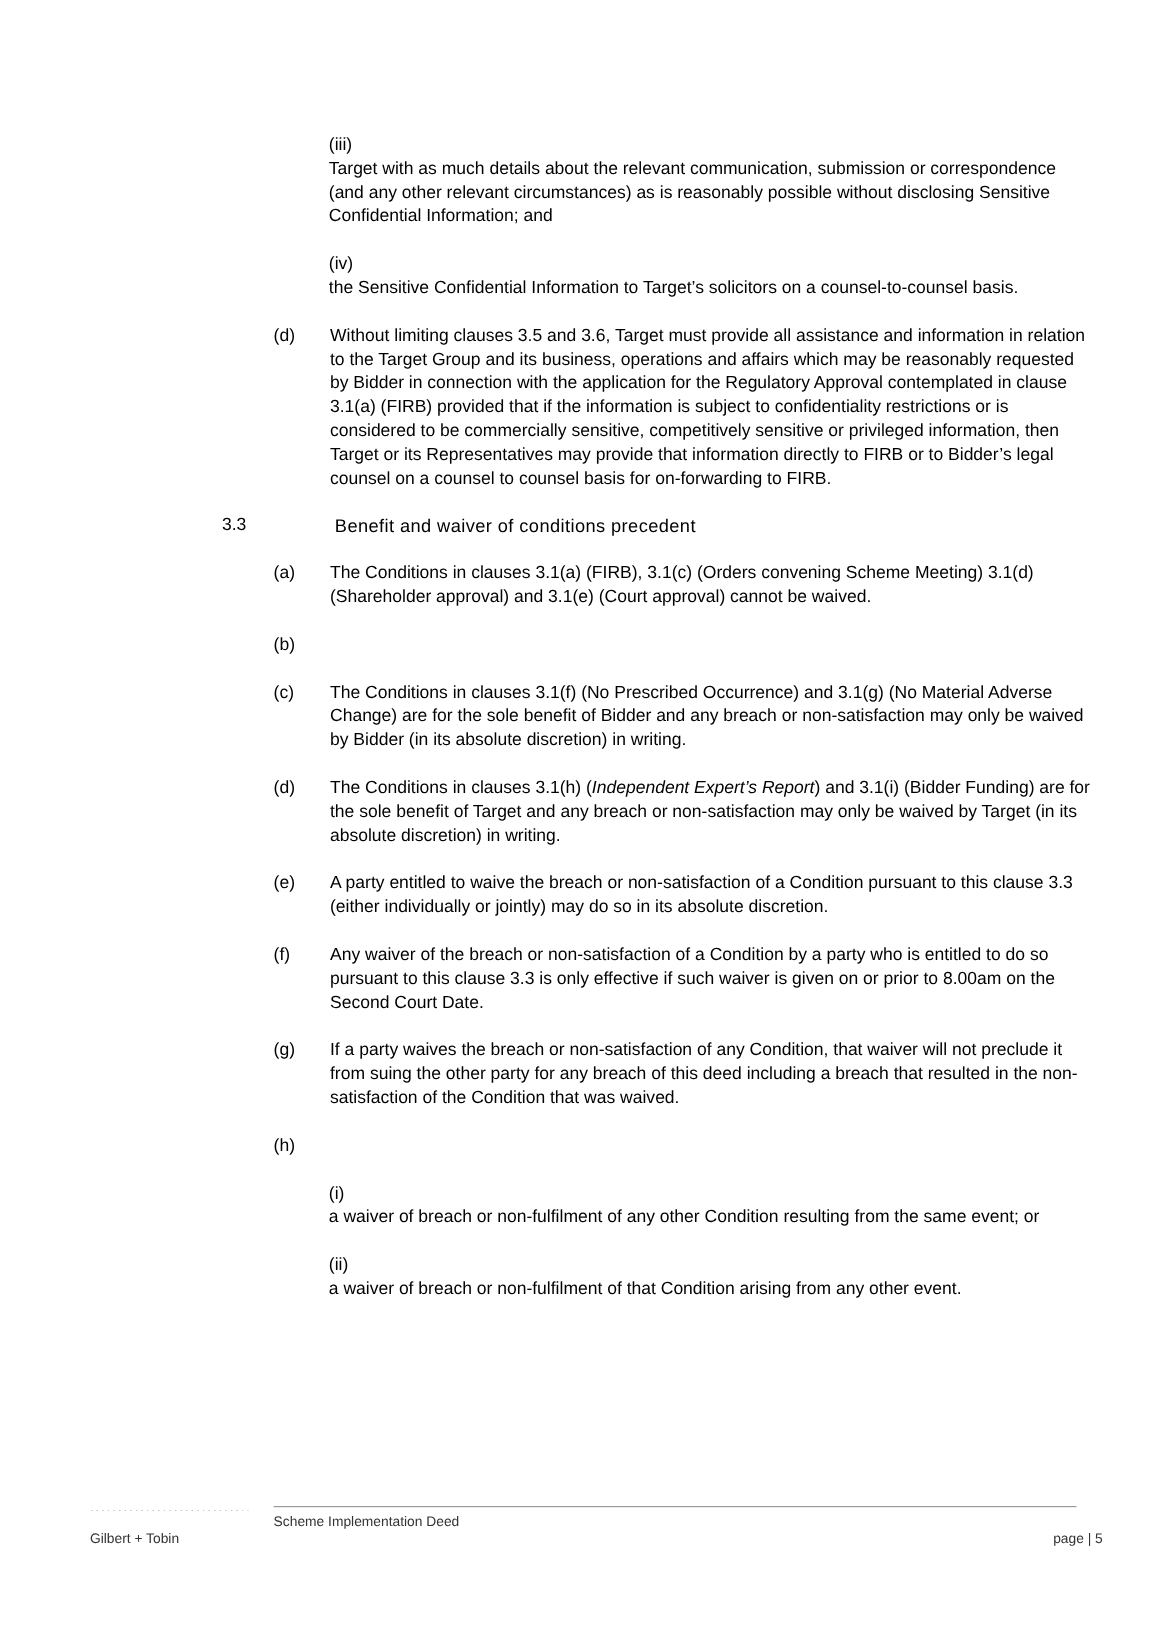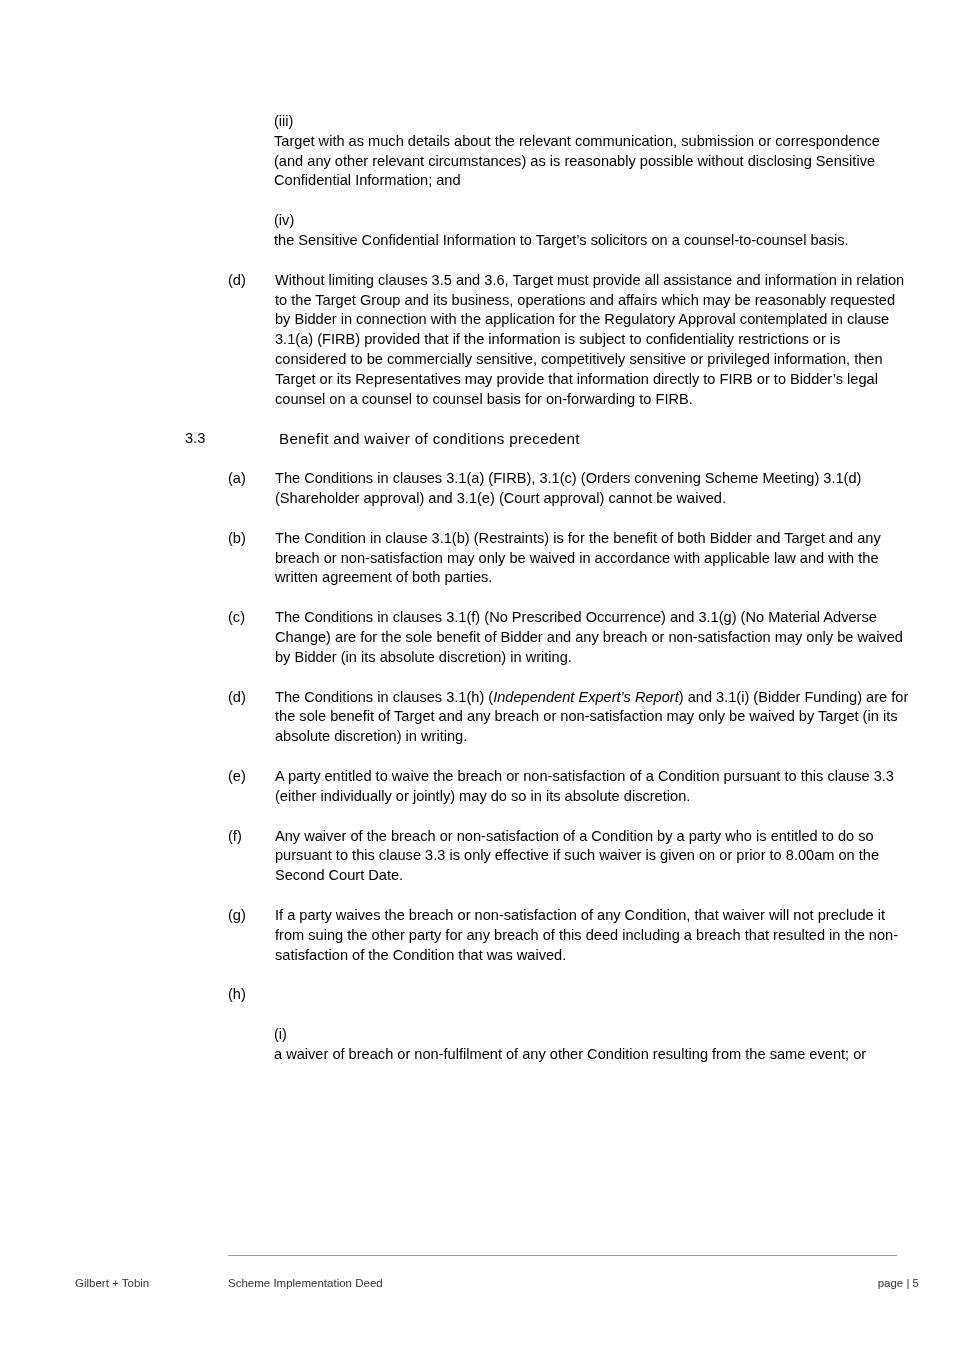--- a/index.html
+++ b/index.html
@@ -118,21 +118,21 @@
   .footer-brand {
     position: absolute;
     left: 75px;
     top: 22px;
     font-size: 11.5px;
     color: #333333;
   }
   .footer-doc {
     position: absolute;
     left: 228px;
-    top: 22px;
+    top: 8px;
     font-size: 11.5px;
     color: #333333;
   }
   .footer-page {
     position: absolute;
     right: 68px;
     top: 22px;
     font-size: 11.5px;
     color: #333333;
     text-align: right;
@@ -159,21 +159,20 @@
       <div class="row lvl-heading">
         <div class="marker">3.3</div>
         <div class="text">Benefit and waiver of conditions precedent</div>
       </div>
       <div class="row lvl-alpha">
         <div class="marker">(a)</div>
         <div class="text">The Conditions in clauses 3.1(a) (FIRB), 3.1(c) (Orders convening Scheme Meeting) 3.1(d) (Shareholder approval) and 3.1(e) (Court approval) cannot be waived.</div>
       </div>
       <div class="row lvl-alpha">
         <div class="marker">(b)</div>
-        <div class="text">The Condition in clause 3.1(b) (Restraints) is for the benefit of both Bidder and Target and any breach or non-satisfaction may only be waived in accordance with applicable law and with the written agreement of both parties.</div>
       </div>
       <div class="row lvl-alpha">
         <div class="marker">(c)</div>
         <div class="text">The Conditions in clauses 3.1(f) (No Prescribed Occurrence) and 3.1(g) (No Material Adverse Change) are for the sole benefit of Bidder and any breach or non-satisfaction may only be waived by Bidder (in its absolute discretion) in writing.</div>
       </div>
       <div class="row lvl-alpha">
         <div class="marker">(d)</div>
         <div class="text">The Conditions in clauses 3.1(h) (<em class="it">Independent Expert’s Report</em>) and 3.1(i) (Bidder Funding) are for the sole benefit of Target and any breach or non-satisfaction may only be waived by Target (in its absolute discretion) in writing.</div>
       </div>
       <div class="row lvl-alpha">
@@ -187,20 +186,24 @@
       <div class="row lvl-alpha">
         <div class="marker">(g)</div>
         <div class="text">If a party waives the breach or non-satisfaction of any Condition, that waiver will not preclude it from suing the other party for any breach of this deed including a breach that resulted in the non-satisfaction of the Condition that was waived.</div>
       </div>
       <div class="row lvl-alpha">
         <div class="marker">(h)</div>
       </div>
       <div class="row lvl-roman">
         <div class="marker">(i)</div>
         <div class="text">a waiver of breach or non-fulfilment of any other Condition resulting from the same event; or</div>
+      </div>
+      <div class="row lvl-roman">
+        <div class="marker">(ii)</div>
+        <div class="text">a waiver of breach or non-fulfilment of that Condition arising from any other event.</div>
       </div>
     </div>
 
   <div class="footer">
     <div class="footer-rule"></div>
     <div class="footer-dots">...........................................</div>
     <div class="footer-brand">Gilbert + Tobin</div>
     <div class="footer-doc">Scheme Implementation Deed</div>
     <div class="footer-page">page | 5</div>
   </div>

